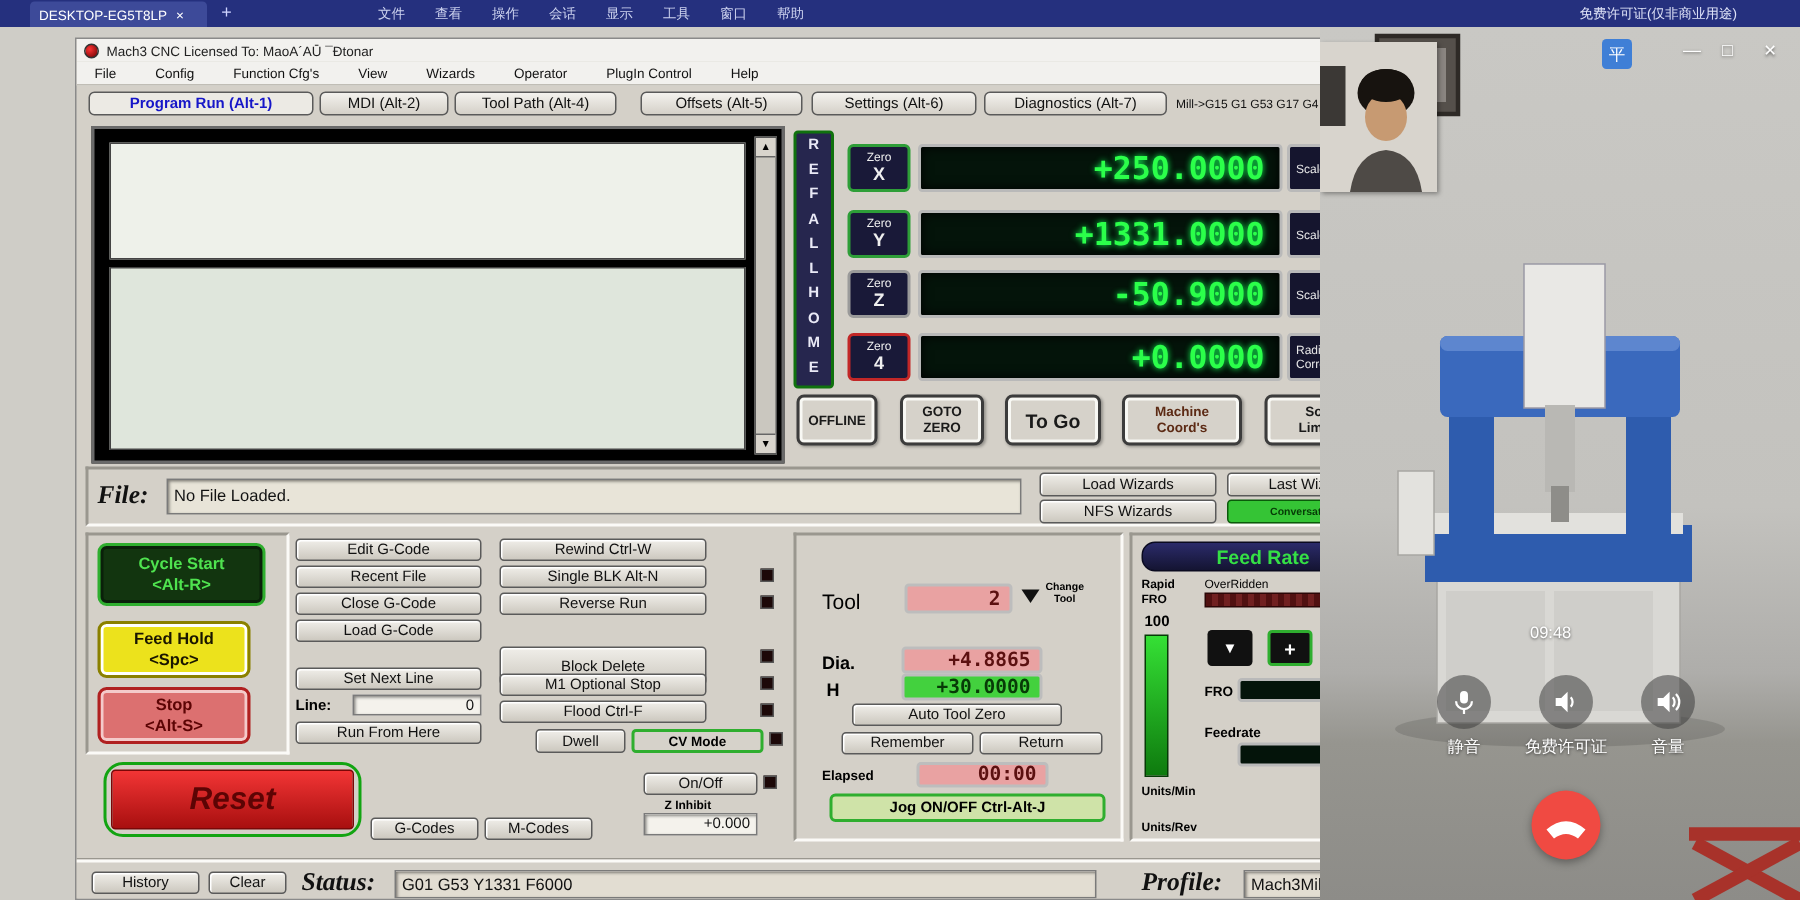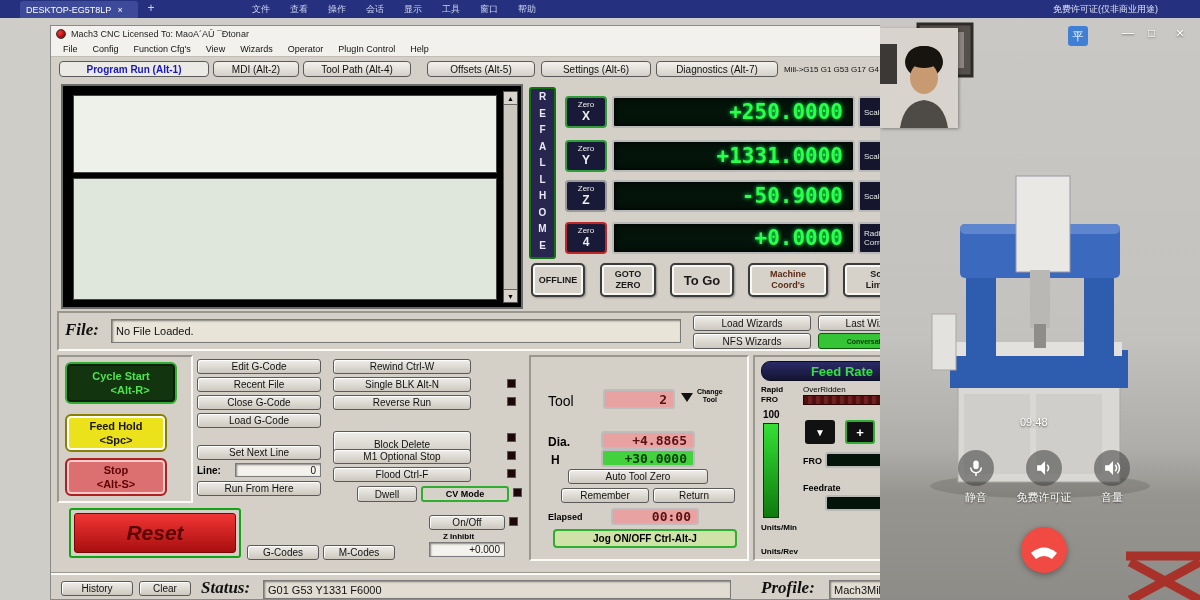--- a/index.html
+++ b/index.html
@@ -7,21 +7,21 @@
 .screen{position:relative;width:1200px;height:600px;overflow:hidden;background:#cfcdc7}
 .a{position:absolute}
 .preline{white-space:pre-line}
 .flexc{display:flex;align-items:center;justify-content:center}
 
 .taskbar{left:0;top:0;width:1200px;height:18px;background:#25307e;color:#dfe3f8;font-size:9px}
 
 .mwin{left:50px;top:25px;width:1150px;height:575px;background:#d4d0c8;border:1px solid #8a8a8a;overflow:hidden}
 .titlebar{left:0;top:0;width:100%;height:15px;background:#f2f1ee;display:flex;align-items:center;gap:5px;padding:0 5px;font-size:9px;color:#222}
 .mach-icon{width:10px;height:10px;border-radius:50%;background:radial-gradient(circle at 35% 35%,#f33,#600);border:1px solid #333;flex:0 0 auto}
-.menubar{left:0;top:15px;width:100%;height:16px;background:#f2f1ee;border-bottom:1px solid #c0bdb5;display:flex;gap:15px;align-items:center;padding:0 12px;font-size:9px;color:#111}
+.menubar{left:0;top:15px;width:100%;height:16px;background:#f2f1ee;border-bottom:1px solid #c0bdb5;display:flex;gap:26px;align-items:center;padding:0 12px;font-size:9px;color:#111}
 .tab{background:linear-gradient(#f4f2ee,#d4d0c8);border:1px solid #5a5a5a;border-radius:4px;font-size:10px;display:flex;align-items:center;justify-content:center;color:#111;height:16px}
 .tab.active{color:#1616c8;font-weight:bold;background:#eceae4}
 .sbtn{background:linear-gradient(#f0eee9,#ccc8bf);border:1px solid #5a5a5a;border-radius:3px;box-shadow:inset 1px 1px 0 #fff;font-size:10px;font-weight:normal;color:#111;display:flex;align-items:center;justify-content:center}
 .btn3d{background:#d6d2ca;border:2px solid #3c3c3c;border-radius:5px;box-shadow:inset 0 0 0 2px #f8f8f4,1px 1px 2px rgba(0,0,0,.3);font-weight:bold;color:#1a1a1a;display:flex;align-items:center;justify-content:center;text-align:center}
 .field{background:#e8e4d8;border:1px solid #7a7a7a;box-shadow:inset 1px 1px 2px rgba(0,0,0,.45);display:flex;align-items:center;padding:0 4px;font-size:11px;color:#111}
 .dro{background:#04140a;border:2px solid #b9b9b9;border-radius:3px;color:#2bff4a;font-family:"DejaVu Sans Mono",monospace;font-weight:bold;font-size:21px;display:flex;align-items:center;justify-content:flex-end;padding-right:10px;text-shadow:0 0 4px #1f5;box-shadow:inset 0 0 8px #000}
 .zbtn{background:#191938;border:2px solid #2e9e38;border-radius:4px;color:#efefef;display:flex;flex-direction:column;align-items:center;justify-content:center;line-height:1.1}
 .zbtn .z1{font-size:8px}.zbtn .z2{font-size:12px;font-weight:bold}
 .pinkd{background:#e9a2a2;border:2px solid #bdbdbd;border-radius:3px;color:#5c1010;font-weight:bold;display:flex;align-items:center;justify-content:flex-end;padding-right:6px;font-family:"DejaVu Sans Mono",monospace;font-size:13px}
 .greend{background:#43d13e;border:2px solid #bdbdbd;border-radius:3px;color:#073a07;font-weight:bold;display:flex;align-items:center;justify-content:flex-end;padding-right:6px;font-family:"DejaVu Sans Mono",monospace;font-size:13px}
@@ -153,27 +153,27 @@
     <div class="a panel" style="left:6px;top:285px;width:874px;height:40px">
       <span class="a slabel" style="left:6px;top:7px">File:</span>
       <div class="a field" style="left:52px;top:6px;width:570px;height:24px">No File Loaded.</div>
       <div class="a sbtn" style="left:634px;top:2px;width:118px;height:16px">Load Wizards</div>
       <div class="a sbtn" style="left:634px;top:20px;width:118px;height:16px">NFS Wizards</div>
       <div class="a sbtn" style="left:759px;top:2px;width:108px;height:16px">Last Wizard</div>
       <div class="a" style="left:759px;top:20px;width:108px;height:16px;background:#35c435;border:1px solid #0a5a0a;border-radius:3px;color:#063a06;font-size:7px;font-weight:bold;display:flex;align-items:center;justify-content:center">Conversational</div>
     </div>
 
     <div class="a panel" style="left:6px;top:329px;width:136px;height:148px"></div>
-    <div class="a preline flexc" style="left:14px;top:336px;width:112px;height:42px;background:#12350f;border:2px solid #2fae2f;box-shadow:inset 0 0 0 2px #0a200a;color:#4fe34f;border-radius:6px;font-weight:bold;font-size:11px;text-align:right;line-height:1.3">Cycle Start
+    <div class="a preline flexc" style="left:14px;top:336px;width:112px;height:42px;background:#12350f;border:2px solid #2fae2f;box-shadow:inset 0 0 0 2px #0a200a;color:#4fe34f;border-radius:6px;font-weight:bold;font-size:11px;text-align:center;line-height:1.3">Cycle Start
 &lt;Alt-R&gt;</div>
     <div class="a preline flexc" style="left:14px;top:388px;width:102px;height:38px;background:#ece21c;border:2px solid #8a8000;box-shadow:inset 0 0 0 2px #fff;color:#1a1600;border-radius:6px;font-weight:bold;font-size:11px;text-align:center;line-height:1.3">Feed Hold
 &lt;Spc&gt;</div>
     <div class="a preline flexc" style="left:14px;top:432px;width:102px;height:38px;background:#dc7070;border:2px solid #b02020;box-shadow:inset 0 0 0 2px #f4caca;color:#5c0404;border-radius:6px;font-weight:bold;font-size:11px;text-align:center;line-height:1.3">Stop
 &lt;Alt-S&gt;</div>
-    <div class="a" style="left:18px;top:482px;width:172px;height:50px;border:2px solid #12a412;background:#d4d0c8;padding:3px;border-radius:3px">
+    <div class="a" style="left:18px;top:482px;width:172px;height:50px;border:2px solid #12a412;background:#d4d0c8;padding:3px;border-radius:13px">
       <div class="flexc" style="width:100%;height:100%;background:linear-gradient(#f23535,#a80f0f);border:1px solid #7a0707;border-radius:3px">
         <span style="font-size:21px;font-weight:bold;font-style:italic;color:#5c0404">Reset</span>
       </div>
     </div>
 
     <div class="a sbtn" style="left:146px;top:333px;width:124px;height:15px">Edit G-Code</div>
     <div class="a sbtn" style="left:146px;top:351px;width:124px;height:15px">Recent File</div>
     <div class="a sbtn" style="left:146px;top:369px;width:124px;height:15px">Close G-Code</div>
     <div class="a sbtn" style="left:146px;top:387px;width:124px;height:15px">Load G-Code</div>
     <div class="a sbtn" style="left:146px;top:419px;width:124px;height:15px">Set Next Line</div>

